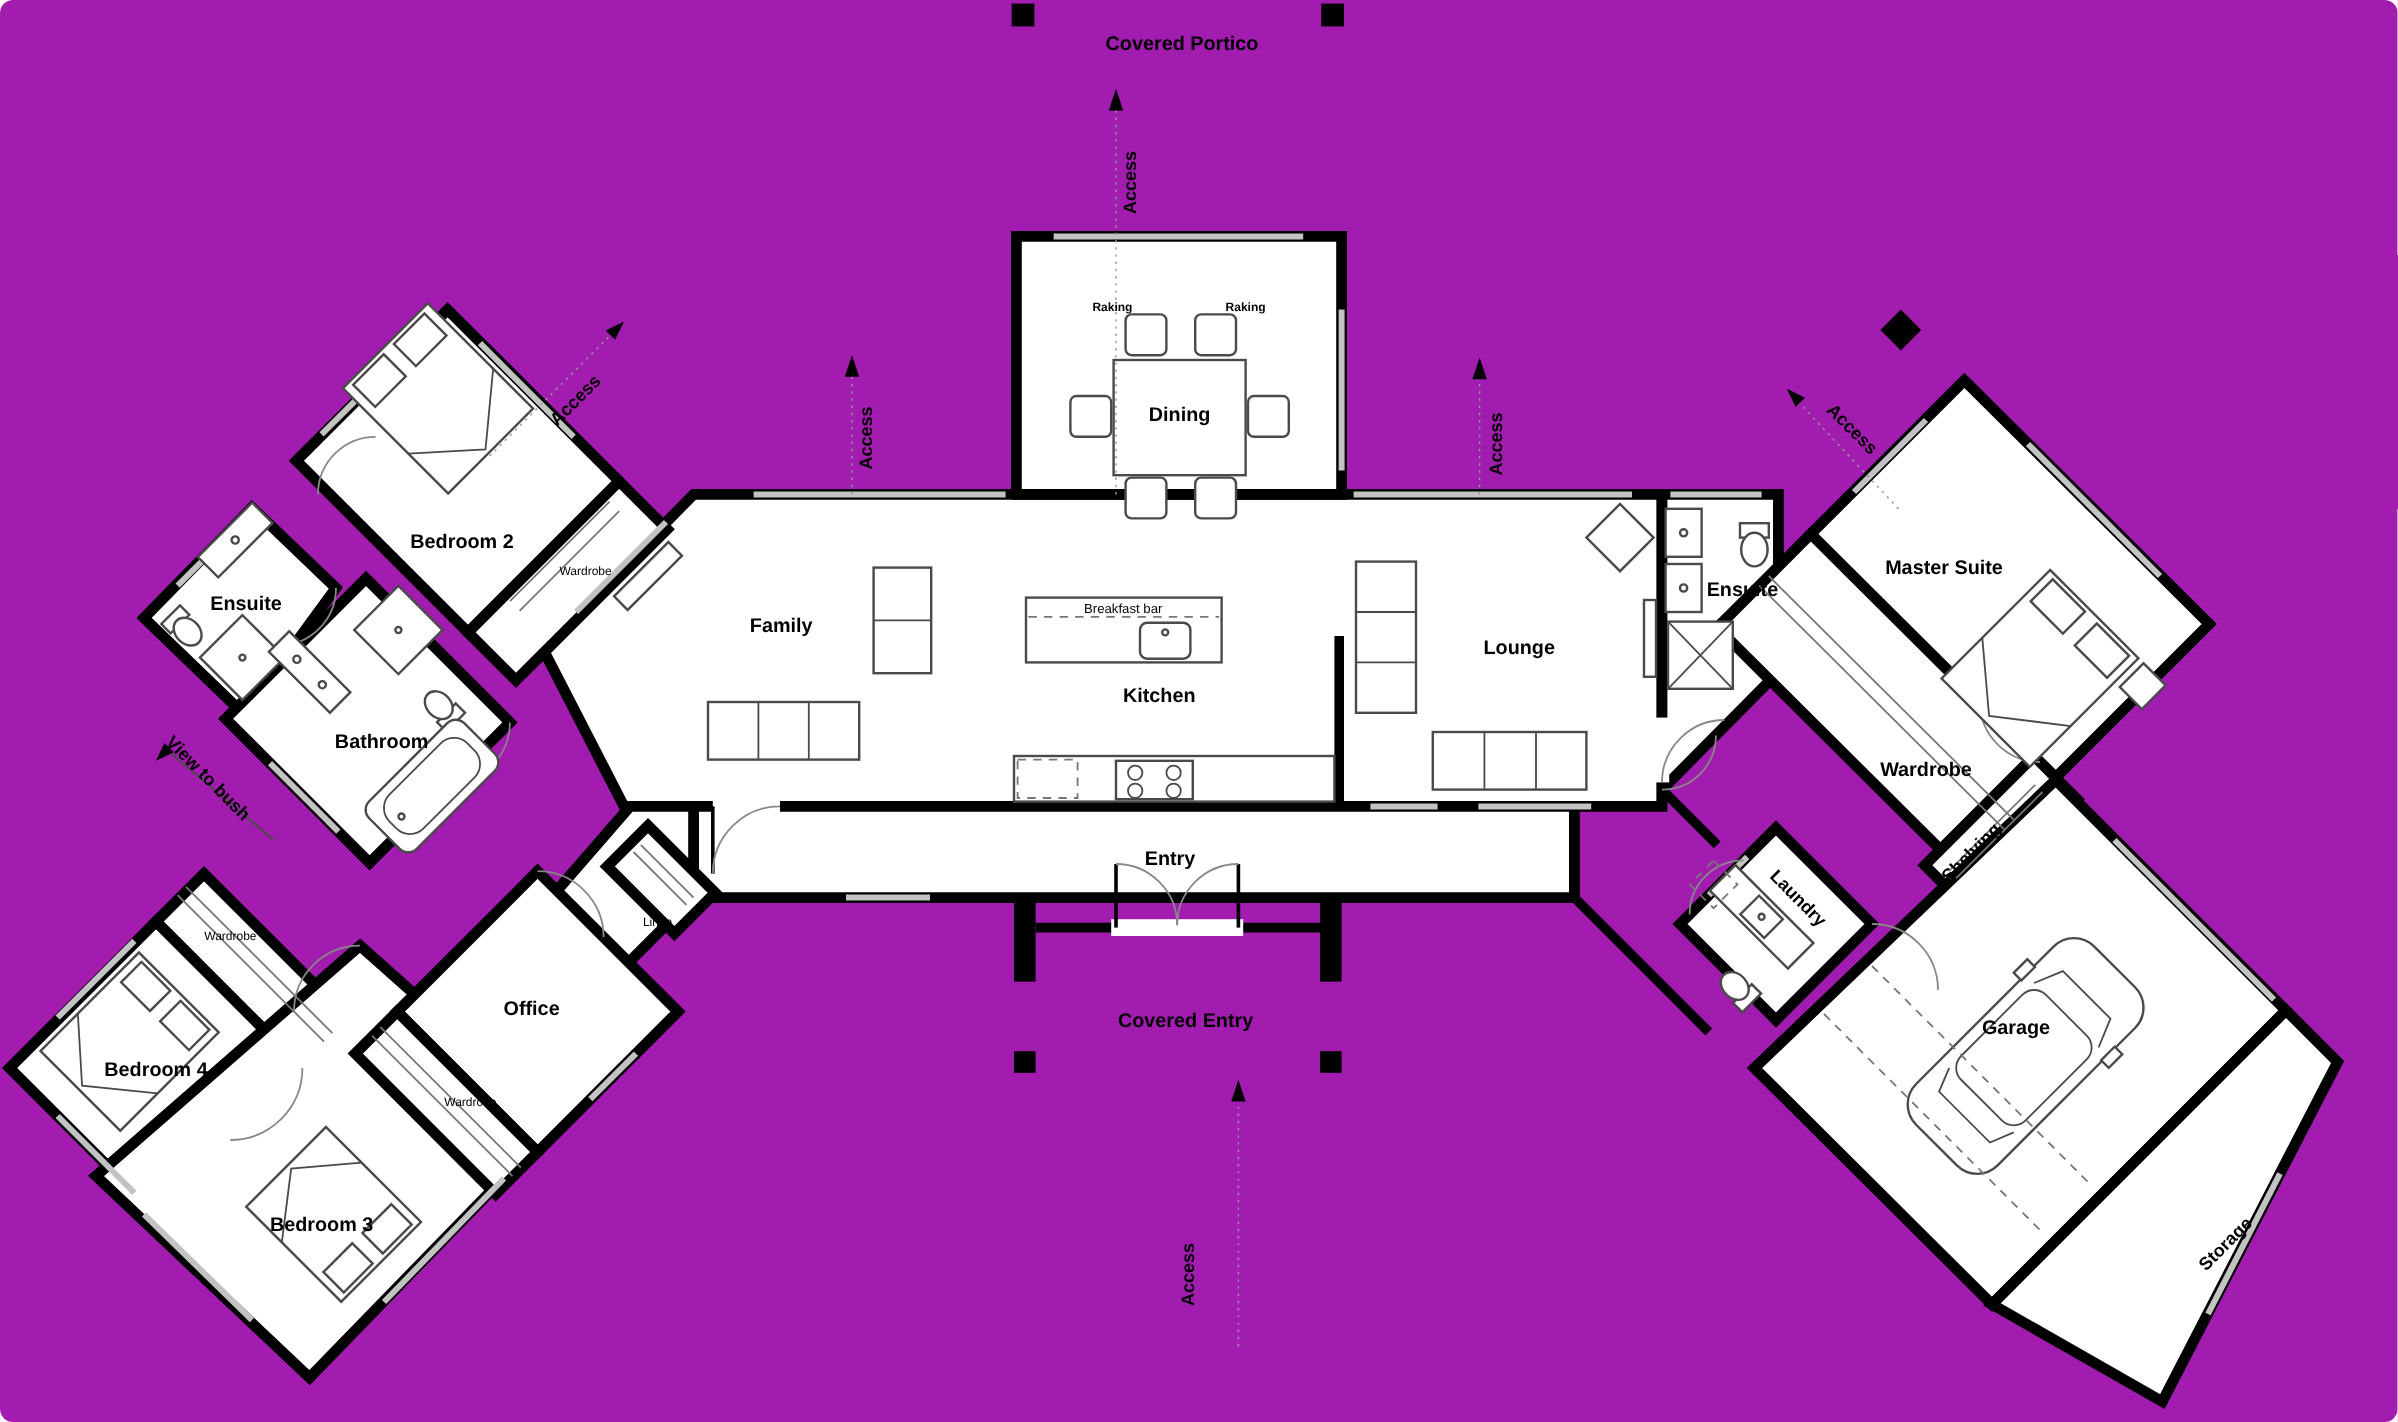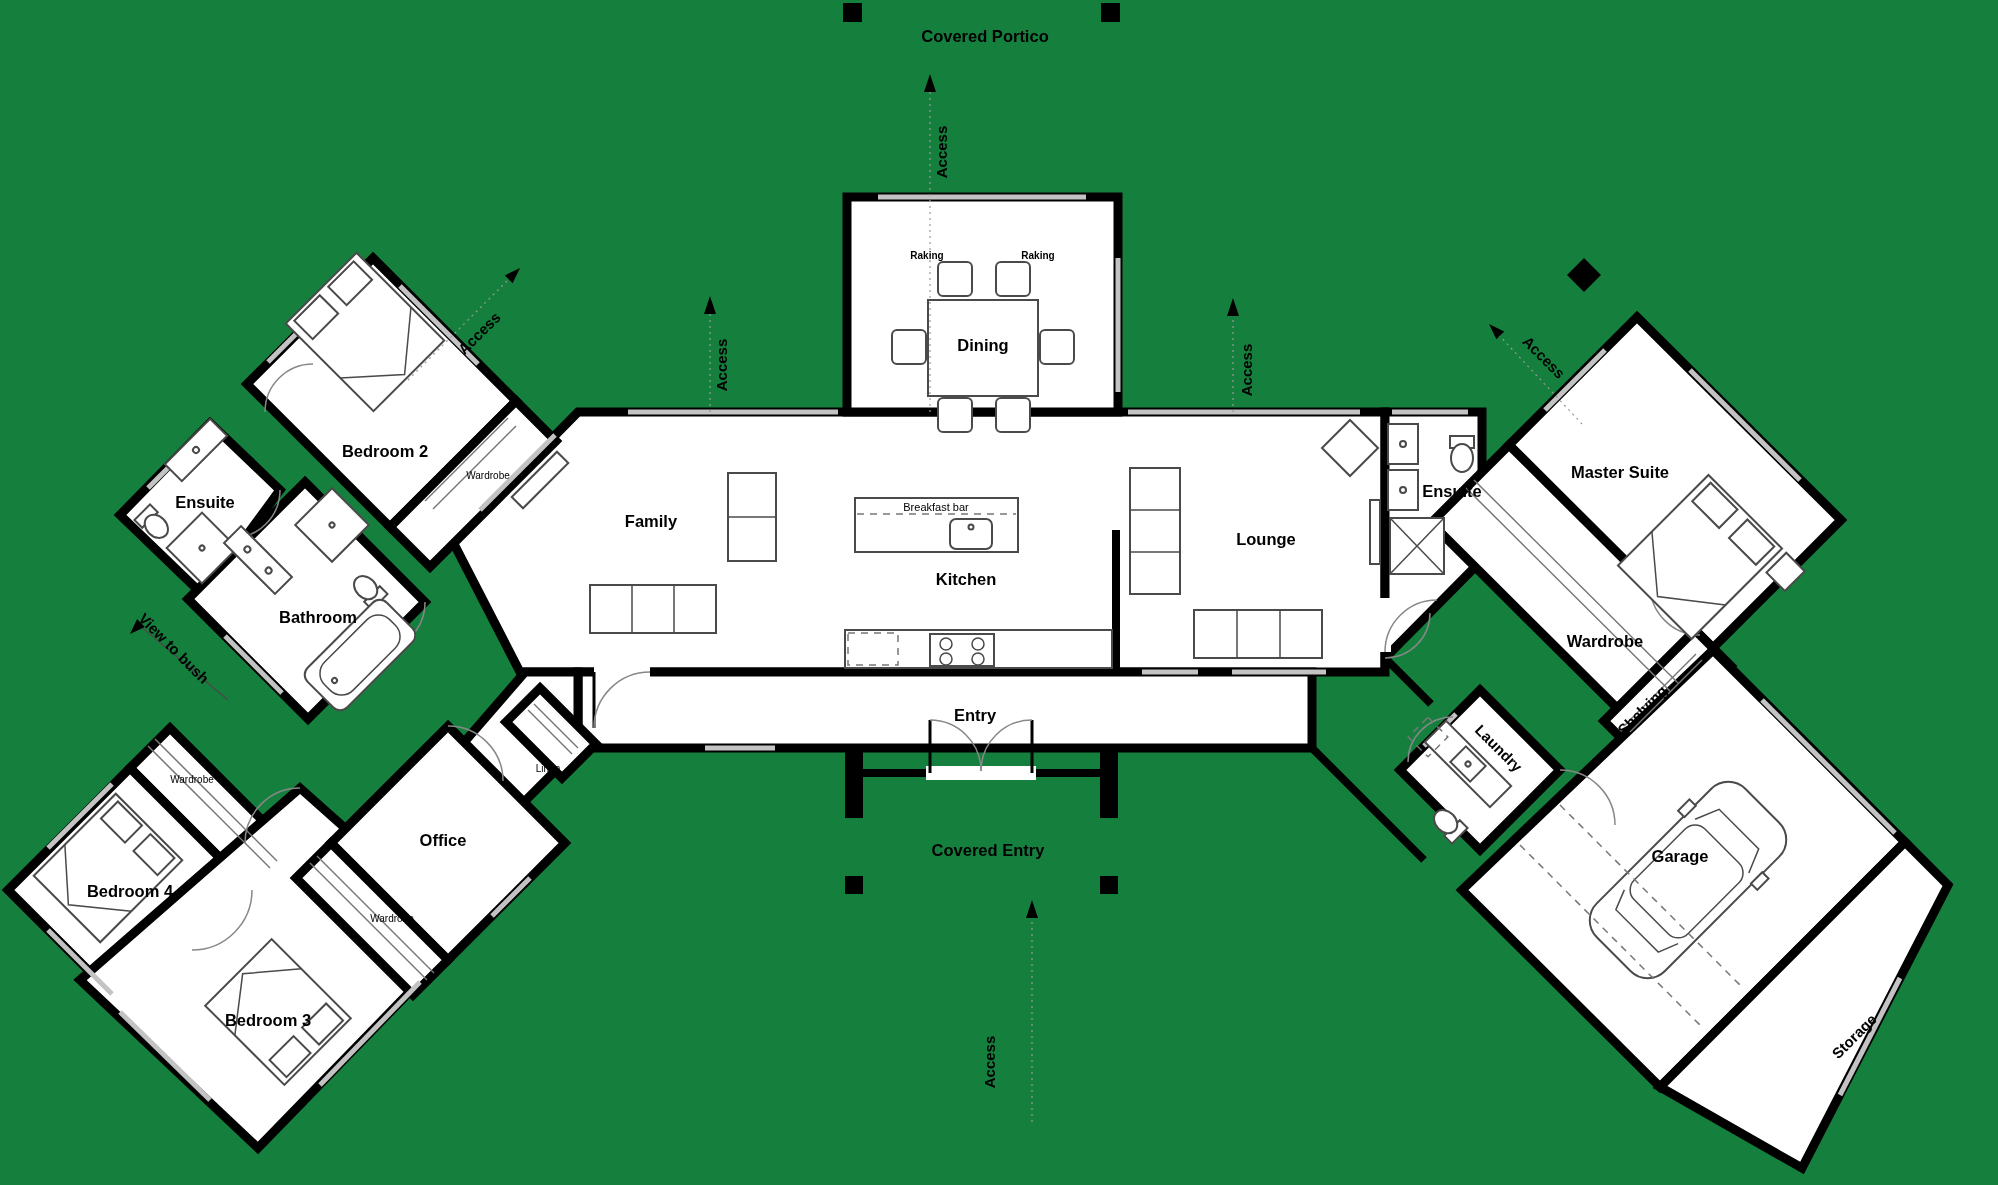--- a/index.html
+++ b/index.html
@@ -1,16 +1,16 @@
 <!DOCTYPE html>
 <html><head>
 <meta charset="utf-8">
 <style>
   html,body{margin:0;padding:0;background:#fff;}
-  #plan-wrap{width:1998px;height:1185px;background:#15803d;position:relative;overflow:hidden;}
+  #plan-wrap{width:1998px;height:1185px;background:#a21caf;position:relative;overflow:hidden;border-radius:11px;}
   svg{display:block;}
   text{font-family:"Liberation Sans", sans-serif; fill:#000;}
   .room-lbl{font-size:16.5px;font-weight:bold;}
   .big-lbl{font-size:16.5px;font-weight:bold;}
   .access-lbl{font-size:15px;font-weight:bold;}
   .tiny-lbl{font-size:10px;font-weight:bold;}
   .micro-lbl{font-size:10px;font-weight:normal;}
   .bar-lbl{font-size:11px;font-weight:normal;}
   .wall{fill:#ffffff;stroke:#000;stroke-width:9;stroke-linejoin:miter;}
   .iwall{stroke:#000;stroke-width:8;fill:none;}

